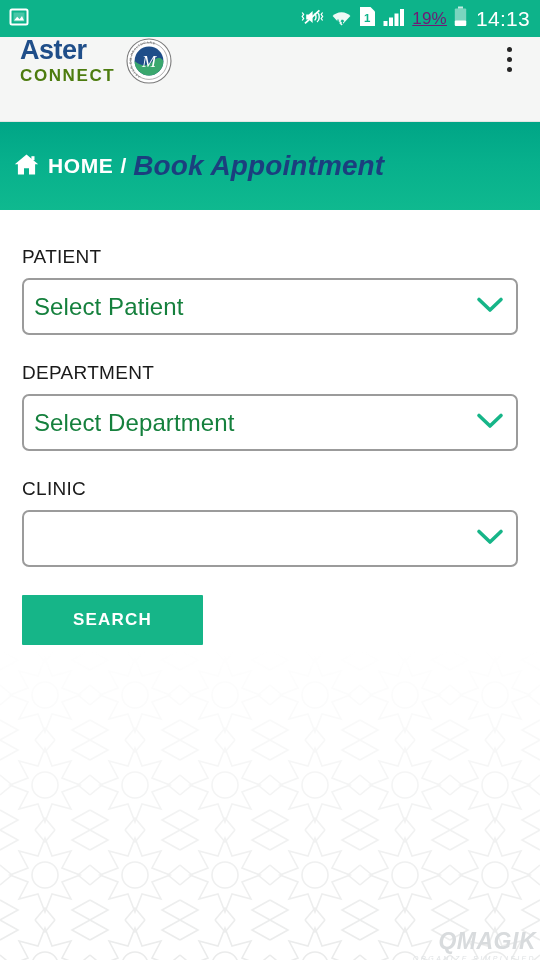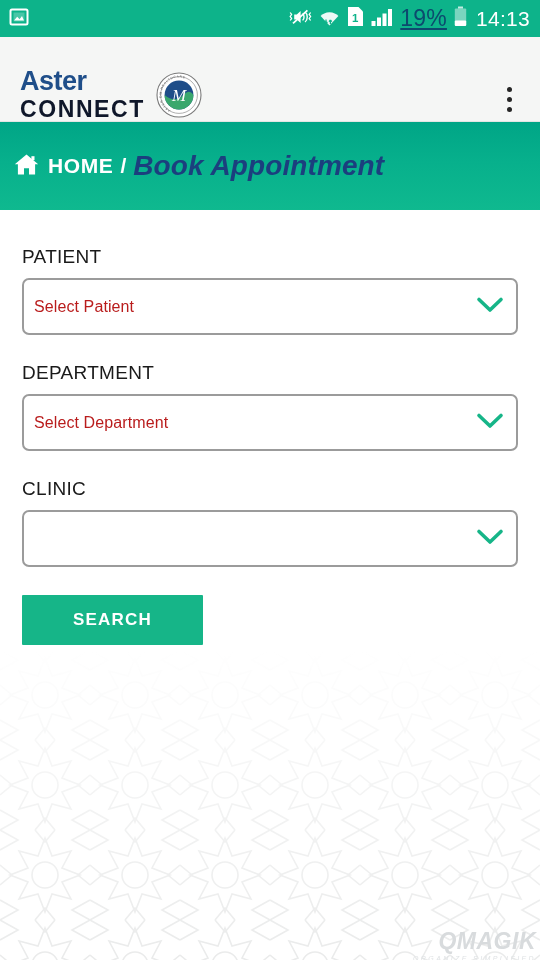--- a/index.html
+++ b/index.html
@@ -28,59 +28,59 @@
   }
   .sb-left { display:flex; align-items:center; }
   .sb-right {
     margin-left:auto;
     display:flex;
     align-items:center;
     gap:7px;
   }
   .sb-icon { display:block; }
   .sb-text {
-    font-size:23px;
-    color:#0c4a6e;
+    font-size:17px;
+    color:#701a75;
     letter-spacing:0.2px;
     line-height:1;
     text-decoration:underline;
   }
   .sb-time {
     font-size:21px;
     color:#ffffff;
     letter-spacing:0.3px;
     line-height:1;
     margin-left:2px;
   }
 
   
   #app-header {
     position:relative;
     height:85px;
     background:#F5F6F5;
     display:flex;
-    align-items:flex-end;
+    align-items:flex-start;
     padding:0 14px 0 20px;
     border-bottom:1px solid #e3e5e3;
   }
   #brand-block { display:flex; align-items:center; gap:11px; }
   #brand-wordmark { line-height:1; }
   .brand-aster {
     display:block;
     font-size:27px;
     font-weight:bold;
     color:#1F4E89;
     letter-spacing:-0.5px;
     line-height:1;
   }
   .brand-connect {
     display:block;
-    font-size:23px;
-    font-weight:bold;
-    color:#0f172a;
+    font-size:17px;
+    font-weight:bold;
+    color:#4d7c0f;
     letter-spacing:1.6px;
     line-height:1;
     margin-top:3px;
   }
   #brand-badge { width:46px; height:46px; display:block; }
   #overflow-menu {
     margin-left:auto;
     width:34px; height:44px;
     display:flex; flex-direction:column;
     align-items:center; justify-content:center;
@@ -177,22 +177,22 @@
     position:relative;
     height:57px;
     background:#ffffff;
     border:2px solid #9b9b9b;
     border-radius:7px;
     display:flex;
     align-items:center;
     padding:0 48px 0 10px;
   }
   .select-value {
-    font-size:16px;
-    color:#b91c1c;
+    font-size:24px;
+    color:#15803d;
     letter-spacing:0.1px;
   }
   .chevron {
     position:absolute;
     right:12px;
     top:50%;
     transform:translateY(-50%);
     display:block;
   }
   #search-button {

